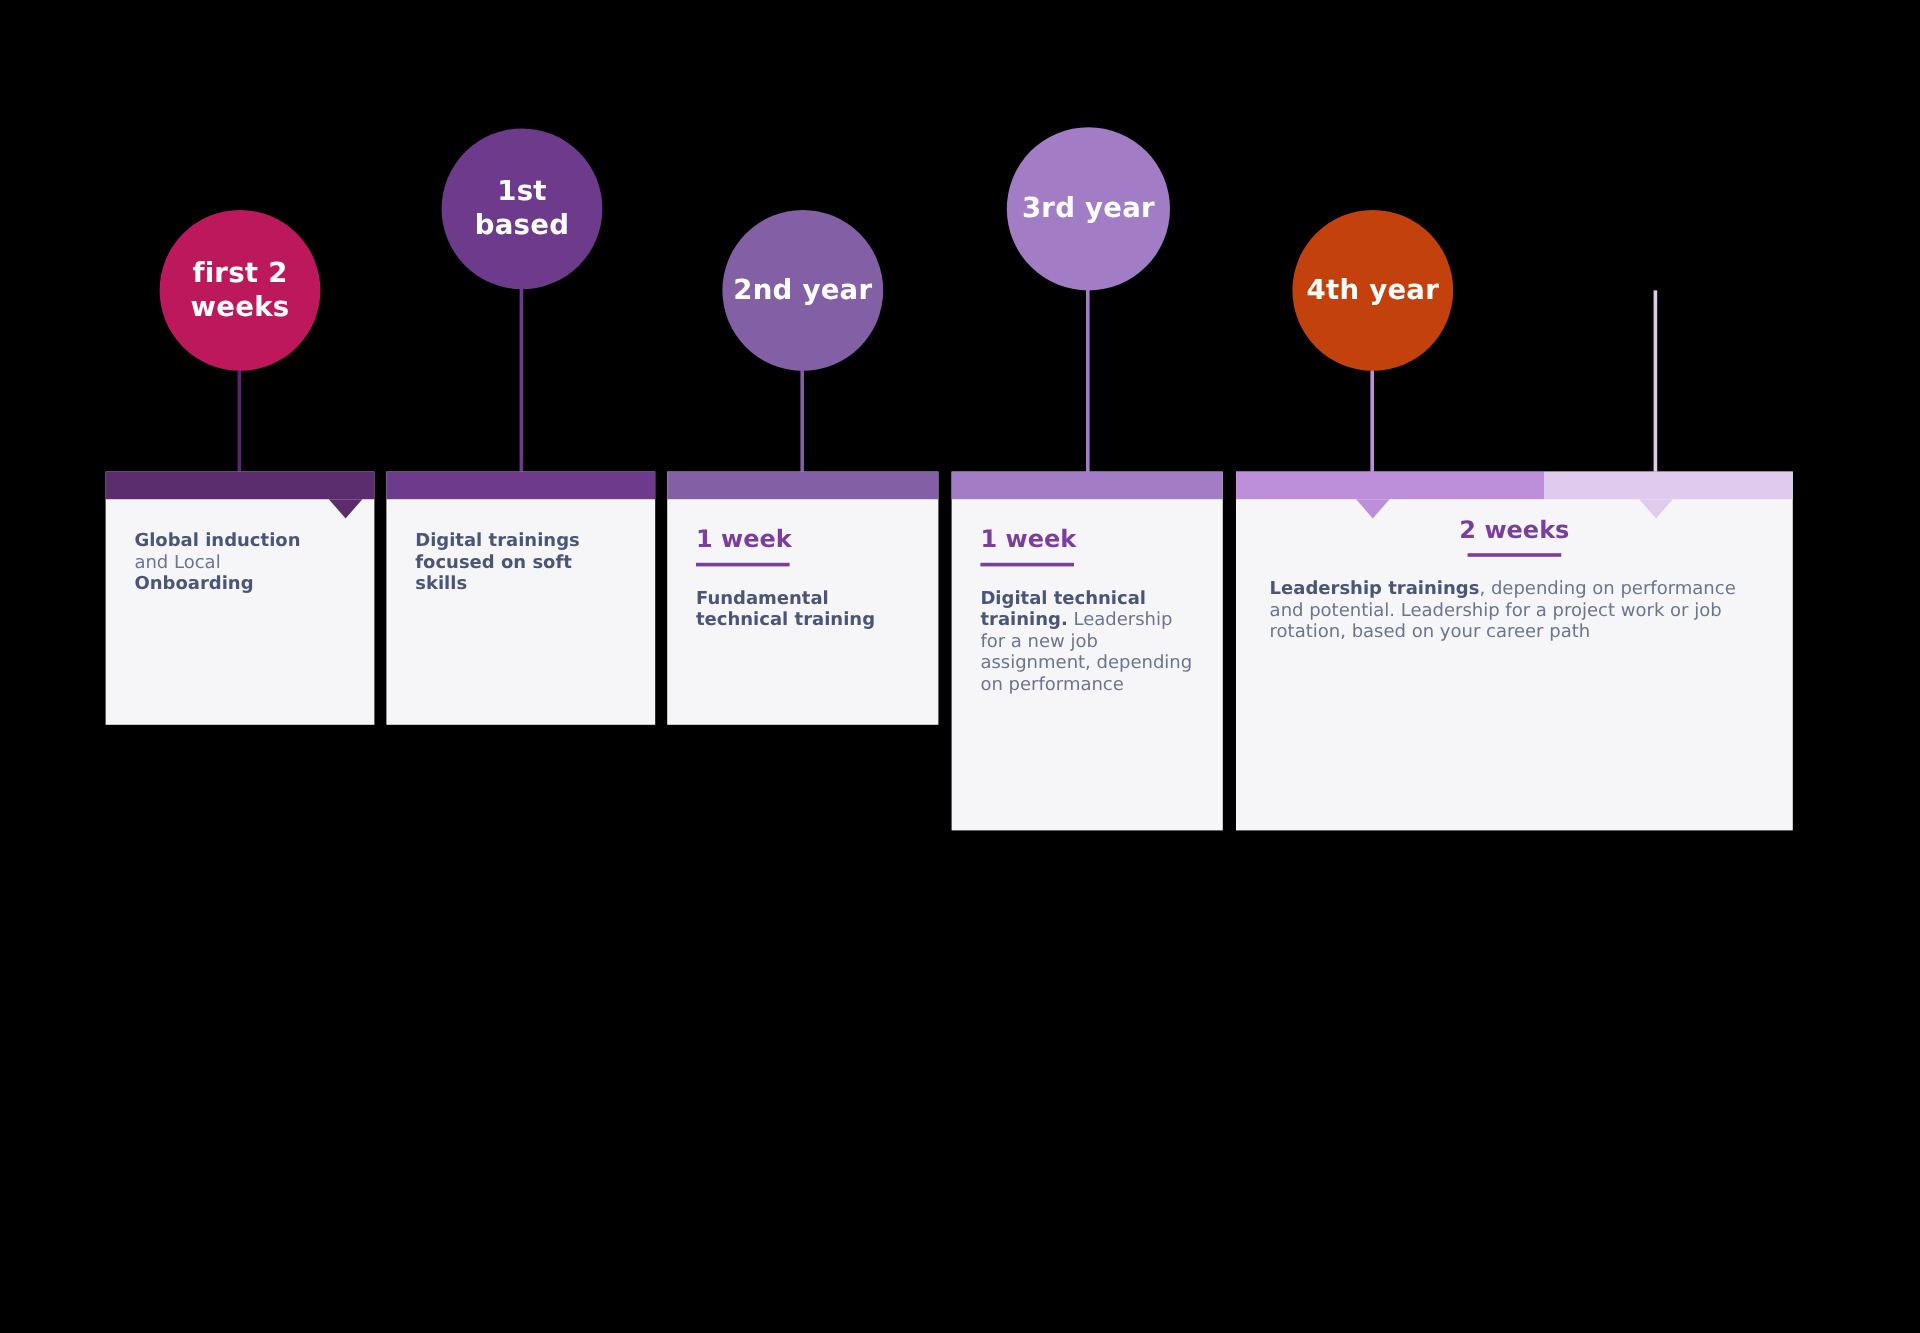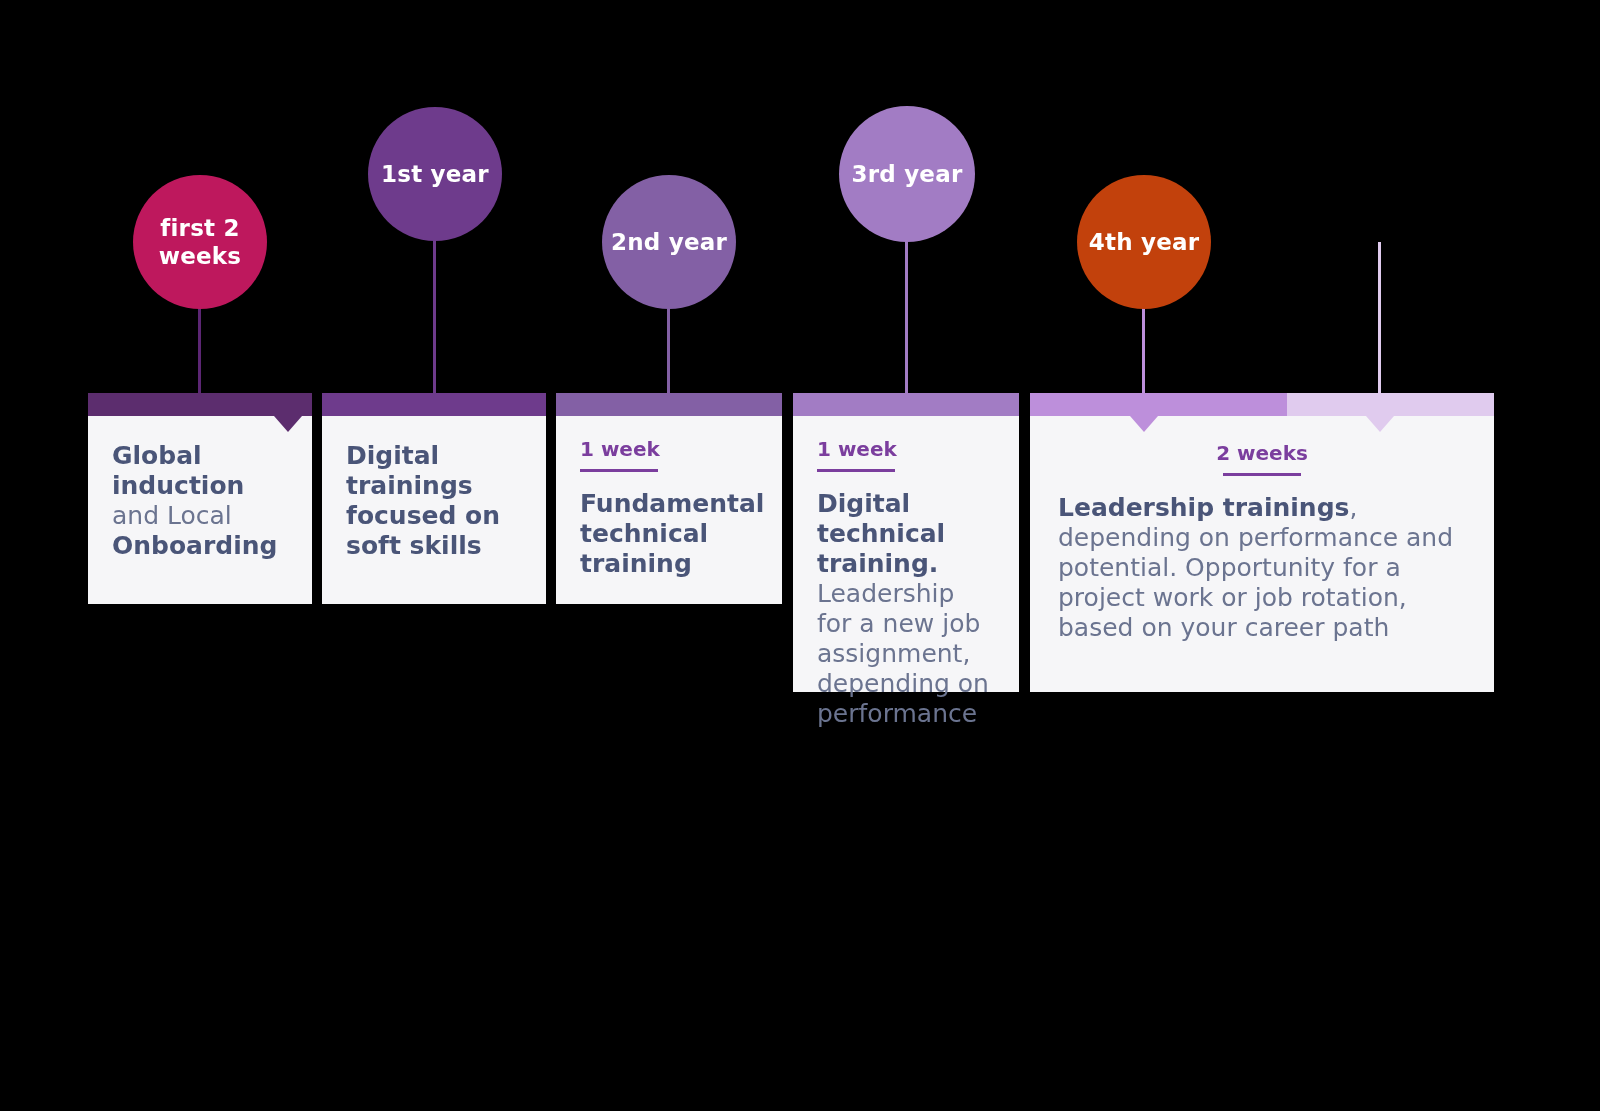--- a/index.html
+++ b/index.html
@@ -87,21 +87,21 @@
     margin: 0 0 9px 0;
   }
   .duration-rule {
     height: 3px;
     background: #7b3e9e;
     width: 78px;
     margin: 0 0 17px 0;
   }
 
   .body-text {
-    font-size: 25px;
+    font-size: 15px;
     line-height: 1.2;
     color: #6b7490;
     font-weight: 400;
     margin: 0;
   }
   .body-text b, .body-text strong {
     color: #4a5578;
     font-weight: 700;
   }
   .centered { text-align: center; }
@@ -174,40 +174,40 @@
     </div>
   </div>
 
   <div class="card" style="left:1030px; top:393px; width:464px; height:299px;">
     <div class="card-head">
       <div class="head-seg" style="flex:0 0 257px; background:#bd8fdb;"></div>
       <div class="head-seg" style="flex:1; background:#e0cbee;"></div>
     </div>
     <div class="notch" style="left:100px; border-top:16px solid #bd8fdb;"></div>
     <div class="notch" style="left:336px; border-top:16px solid #e0cbee;"></div>
-    <div class="card-body" style="padding-top:26px; padding-left:28px; padding-right:28px;">
+    <div class="card-body" style="padding-top:14px; padding-left:28px; padding-right:28px;">
       <div class="centered">
         <div class="duration">2 weeks</div>
         <div class="duration-rule"></div>
       </div>
       <p class="body-text left-align-text">
-        <b>Leadership trainings</b><span>, depending on performance and potential. Opportunity for a project work or job rotation, based on your career path</span>
+        <b>Leadership trainings</b><span>, depending on performance and potential. Leadership for a project work or job rotation, based on your career path</span>
       </p>
     </div>
   </div>
 
   <div class="node-circle" style="left:133px; top:175px; width:134px; height:134px; background:#be185d;">
     <span>
       <span>first 2</span><br>
       <span>weeks</span>
     </span>
   </div>
 
   <div class="node-circle" style="left:368px; top:107px; width:134px; height:134px; background:#6e3b8c;">
-    <span>1st year</span>
+    <span>1st based</span>
   </div>
 
   <div class="node-circle" style="left:602px; top:175px; width:134px; height:134px; background:#8360a5;text-align:right;">
     <span>2nd year</span>
   </div>
 
   <div class="node-circle" style="left:839px; top:106px; width:136px; height:136px; background:#a27cc4;">
     <span>3rd year</span>
   </div>
 

